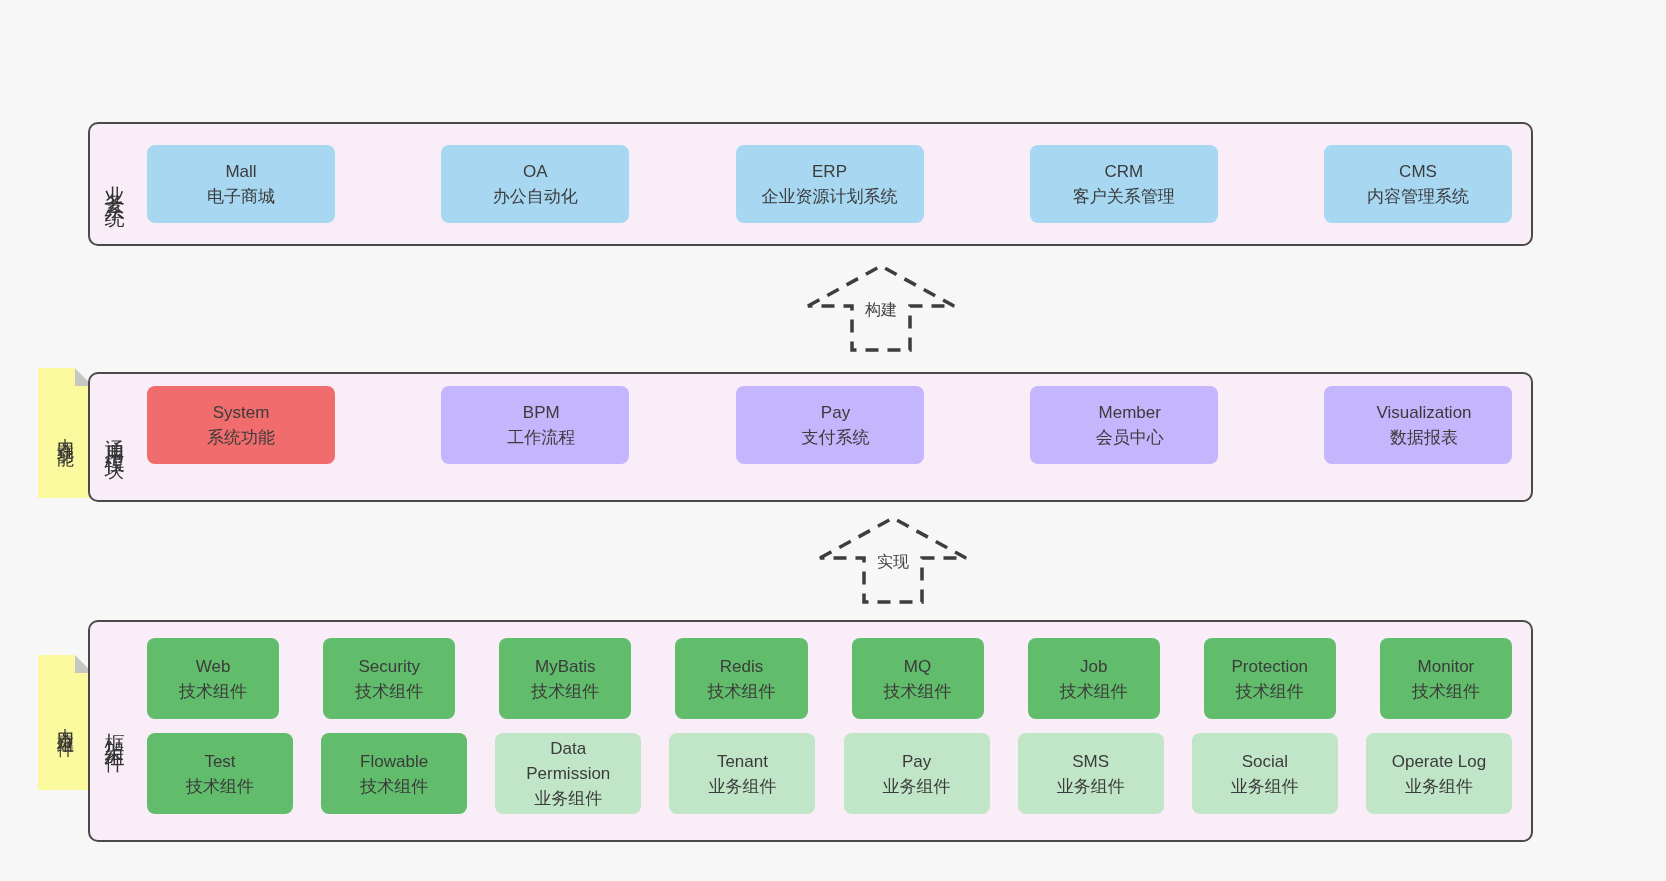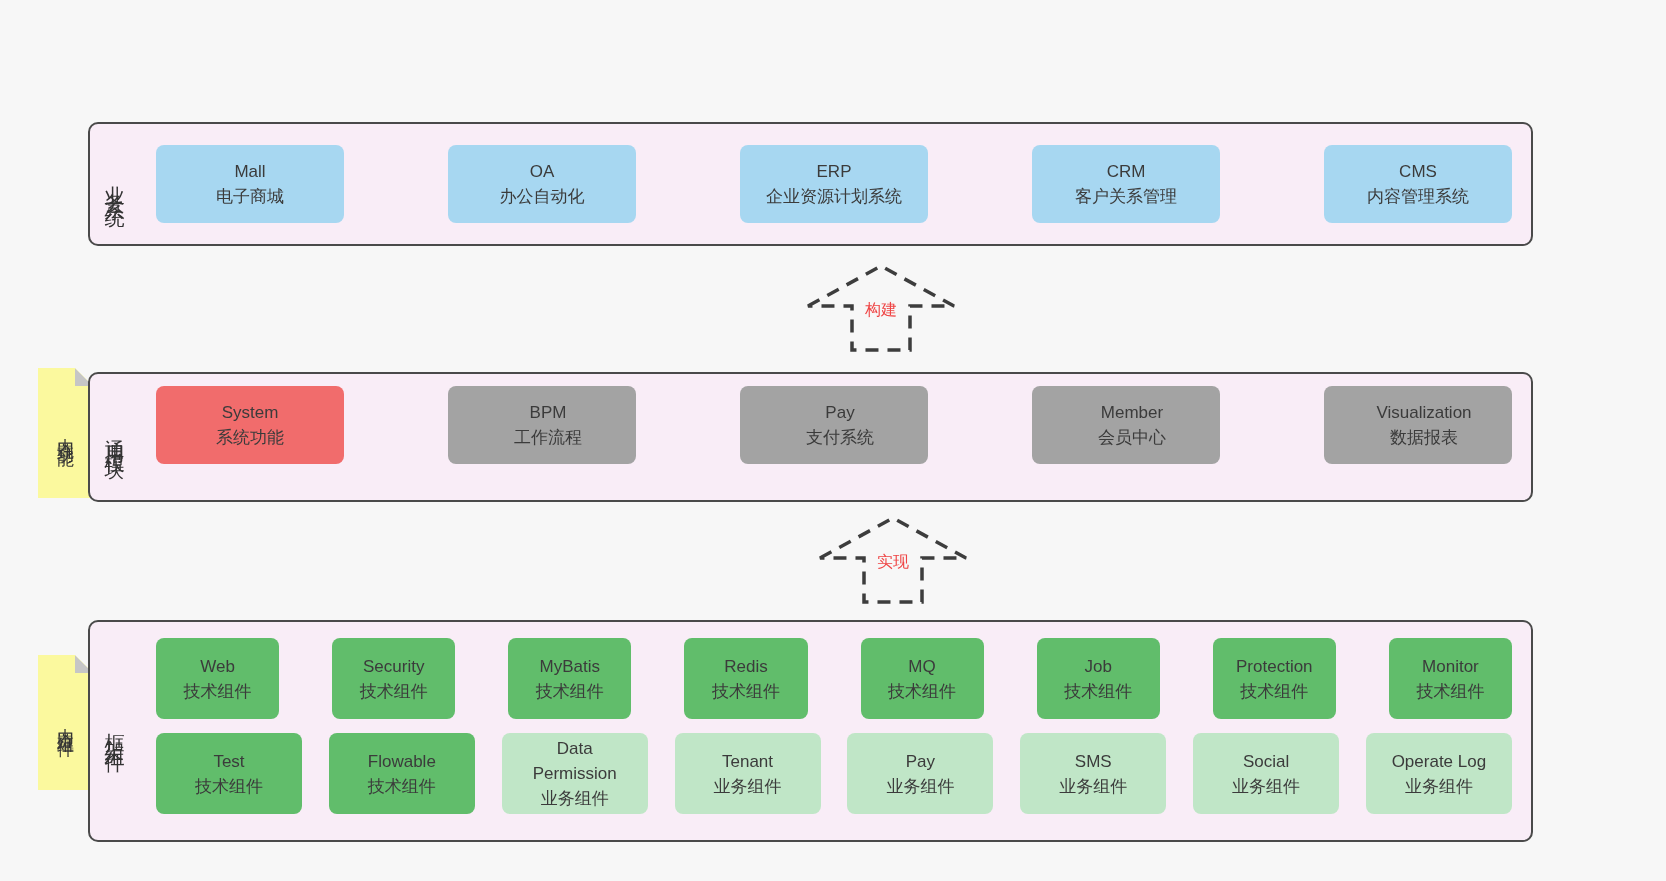--- a/index.html
+++ b/index.html
@@ -28,28 +28,28 @@
     position:absolute; left:57px; right:19px;
     display:flex; justify-content:space-between;
   }
   .row-a { top:21px; }
   .row-b { top:12px; }
   .row-c1 { top:16px;gap:44px; }
   .row-c2 { top:111px; }
   .box {
     box-sizing:border-box; border-radius:8px;
     display:flex; flex-direction:column; justify-content:center; align-items:center;
-    text-align:center; font-size:17px; line-height:25px; padding:2px 4px;margin-left:9px;
+    text-align:center; font-size:17px; line-height:25px; padding:2px 4px;
   }
   .box span { white-space:pre-line; }
   .w6 { width:188px; height:78px; }
   .w8 { width:146px; height:81px; }
   .blue   { background:#a7d7f1; }
   .red    { background:#f16c6c; }
-  .pink   { background:#a3a3a3;padding-left:16px; }
+  .pink   { background:#c4b5fd;padding-left:16px; }
   .gdark  { background:#61bd6b; }
   .glight { background:#c0e6c7; }
   
   .note {
     position:absolute; left:38px; width:55px; background:#fbf99e; z-index:0;
     clip-path:polygon(0 0, calc(100% - 18px) 0, 100% 18px, 100% 100%, 0 100%);
     display:flex; align-items:center; justify-content:center;
   }
   .note-modules    { top:368px; height:130px; }
   .note-components { top:655px; height:135px; }
@@ -65,21 +65,21 @@
   .arrow { position:absolute; width:150px; height:92px; z-index:0; }
   .arrow-build     { left:806px; top:262px; }
   .arrow-implement { left:818px; top:514px; }
   .arrow svg { display:block; width:150px; height:92px; }
   .arrow path {
     fill:none; stroke:#3d3d3d; stroke-width:3.5;
     stroke-dasharray:13 9; stroke-linecap:butt; stroke-linejoin:miter;
   }
   .alabel {
     position:absolute; left:50%; top:38px; transform:translateX(-50%);
-    background:#f7f7f7; padding:0 3px; font-size:16px; color:#ef4444;
+    background:#f7f7f7; padding:0 3px; font-size:16px; color:#404040;
     white-space:nowrap;
   }
 </style>
 </head>
 <body>
 
 <div class="note note-modules">
   <div class="fold"></div>
   <span class="ntext">内置功能</span>
 </div>

